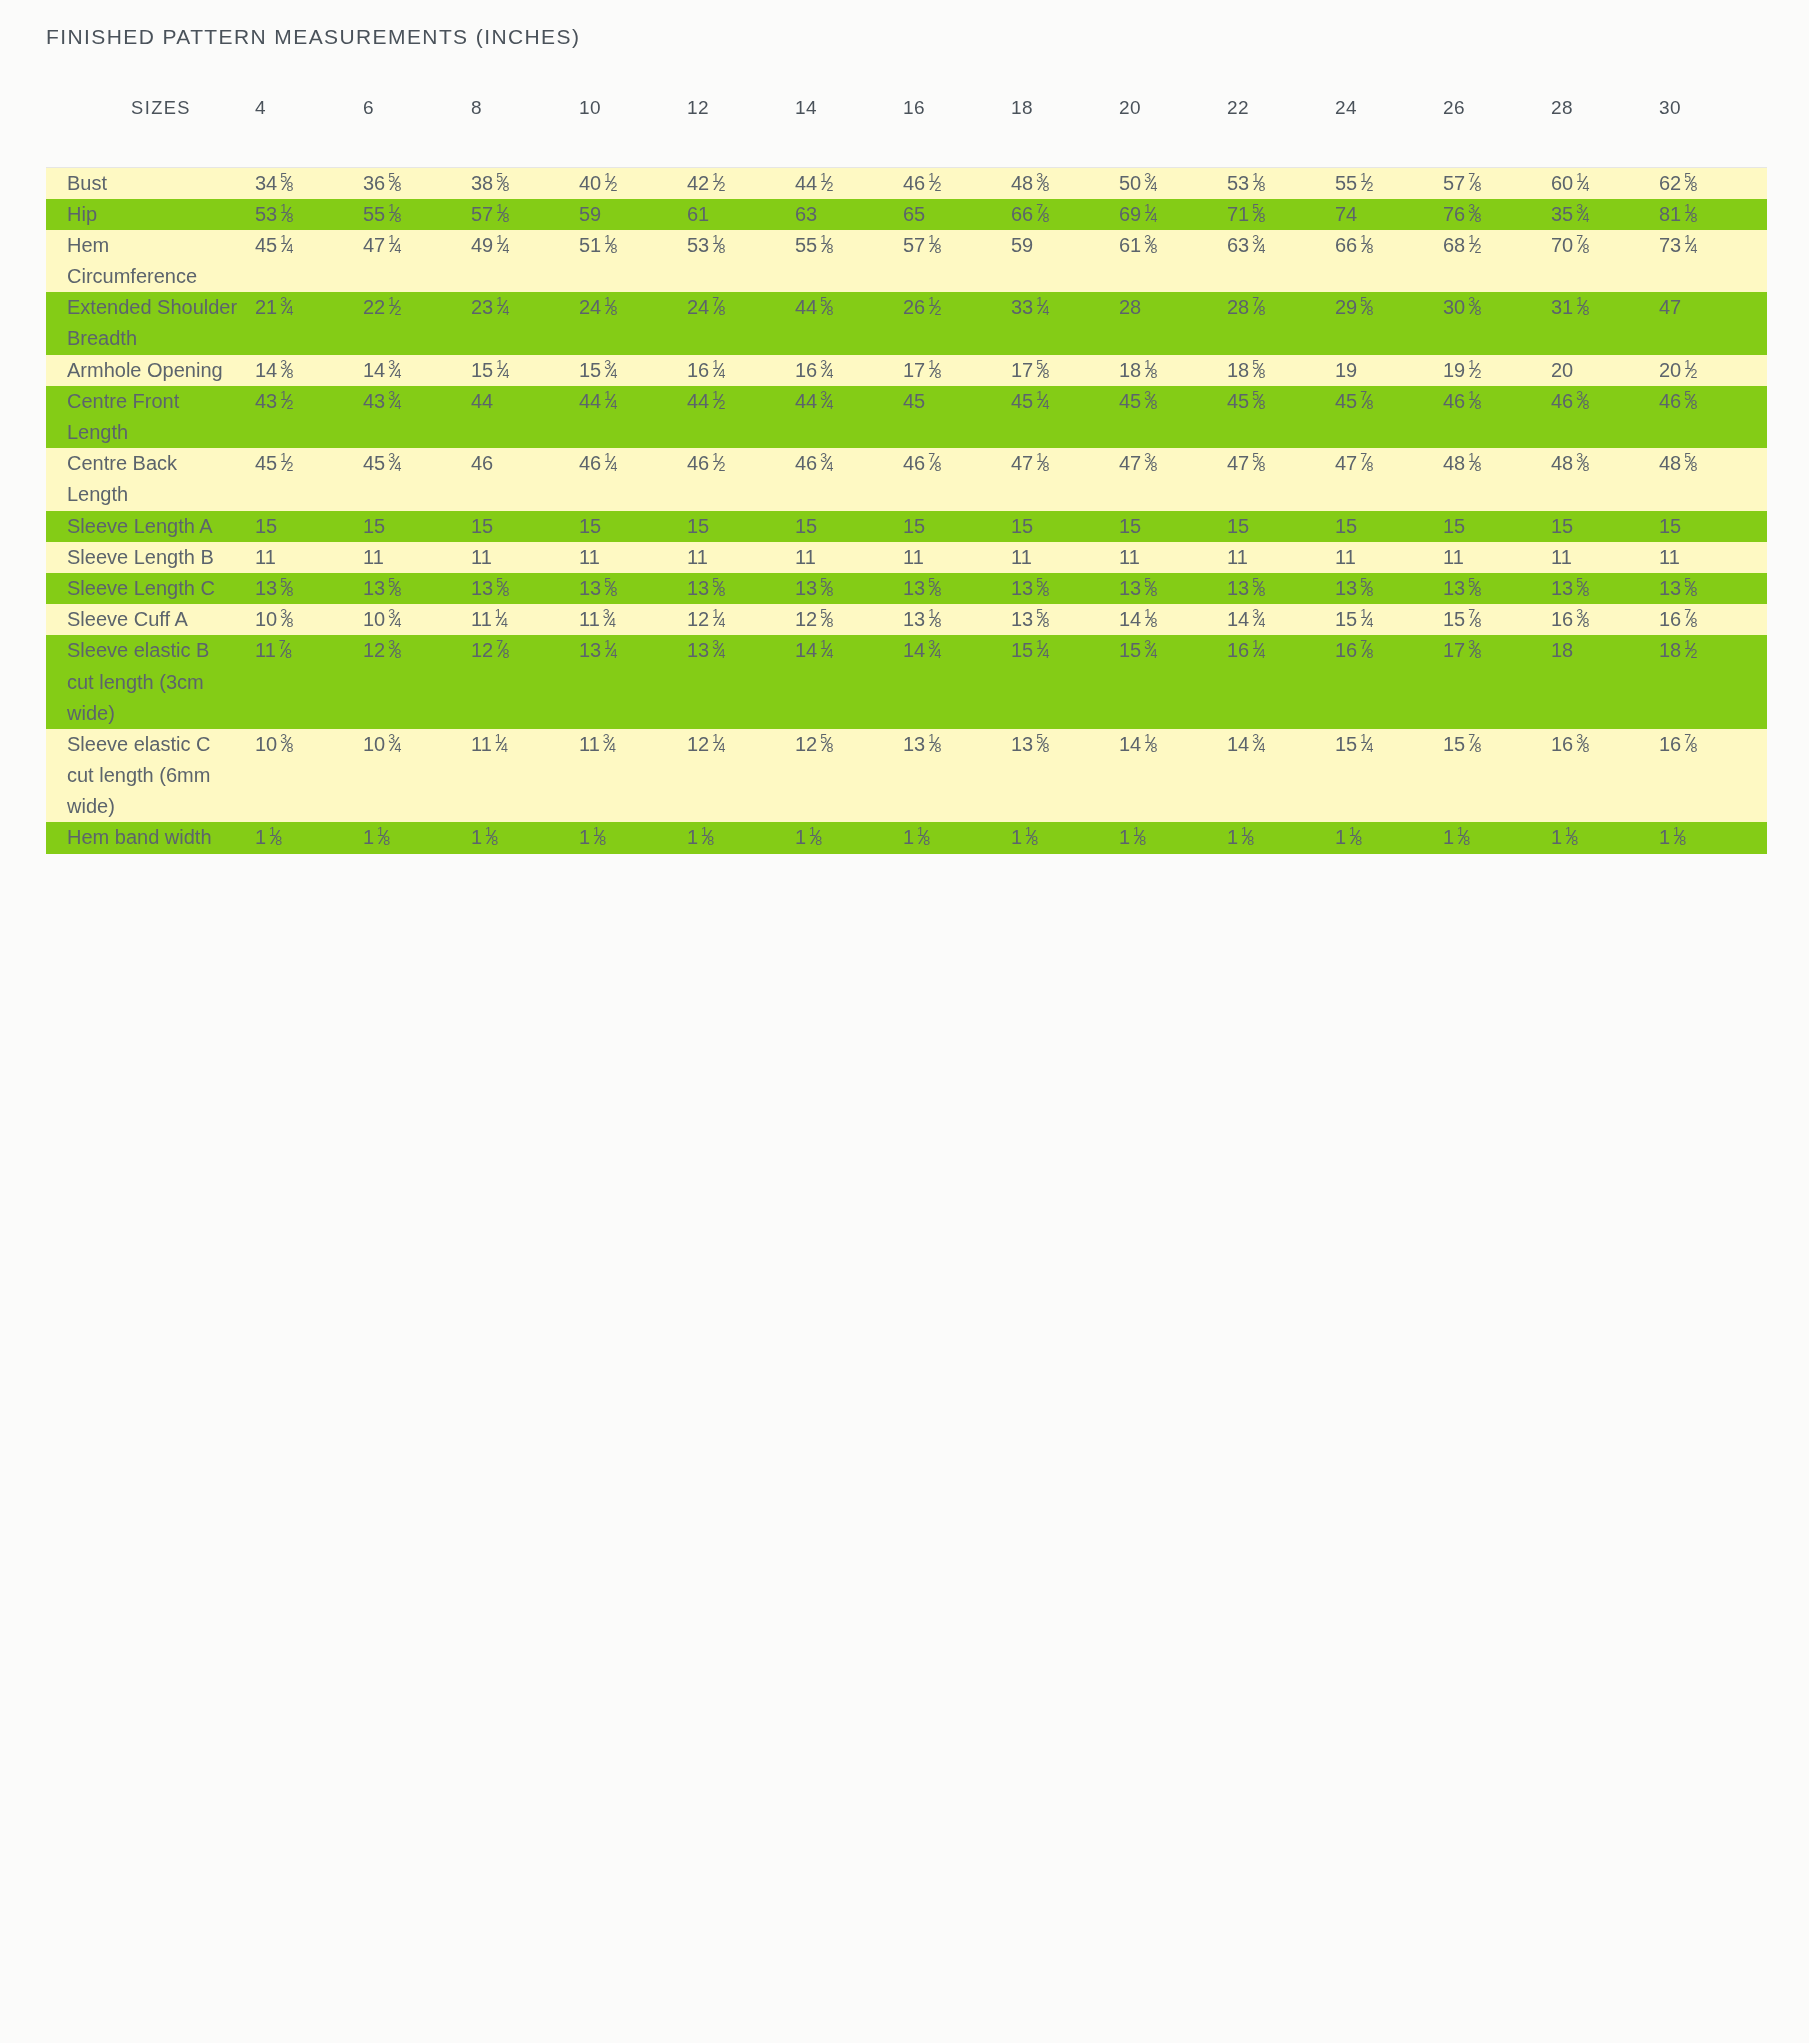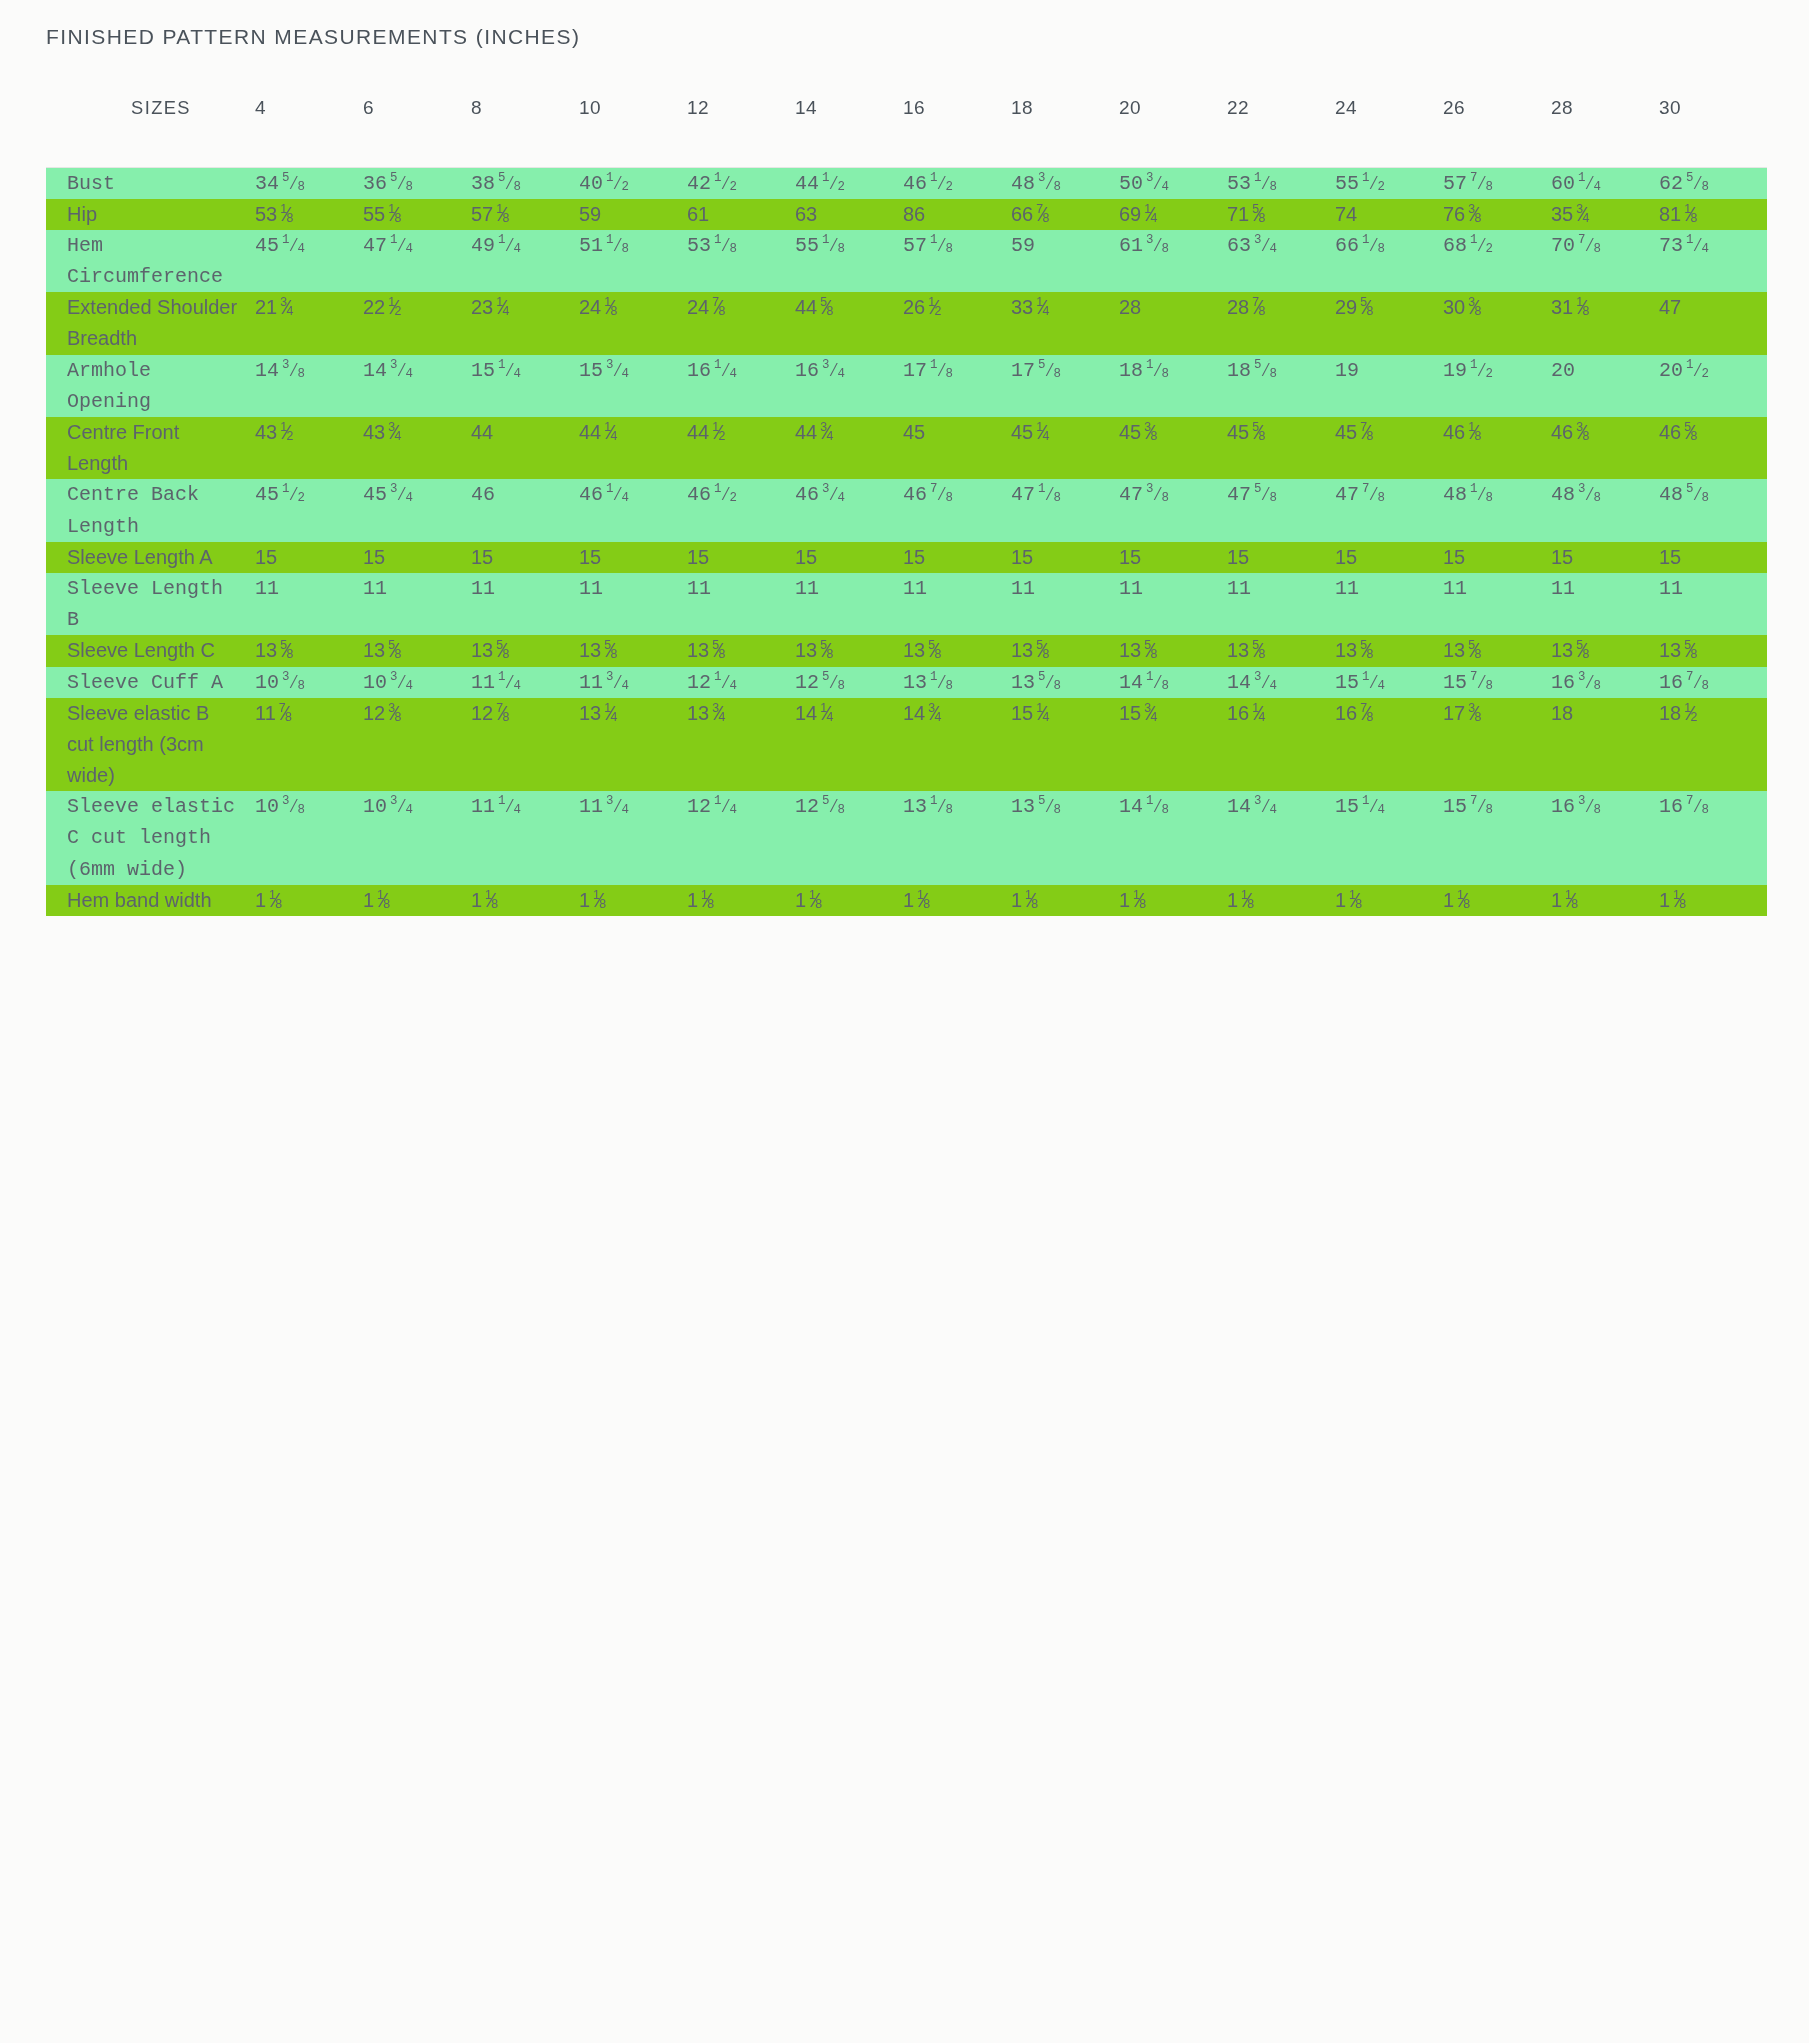--- a/index.html
+++ b/index.html
@@ -61,21 +61,21 @@
   thead th.h-size-label {
     letter-spacing: 1.4px;
     padding-left: 21px;
     text-align: center;
   }
   thead th.h-num {
     font-size: 19px;
     letter-spacing: 0.4px;
   }
   
-  tbody tr.row-shade { background: #86efac; font-family: Liberation Mono, monospace; }
+  tbody tr.row-shade { background: #fef9c3; }
   tbody tr.row-plain { background: #84cc16; }
   tbody td {
     font-size: 20px;
     color: #5c646c;
     line-height: 1.56;
     padding-top: 25px;
     padding-bottom: 25px;
     box-sizing: border-box;
   }
   tbody td.lbl {
@@ -174,21 +174,21 @@
           <td class="val"><span><span class="whole">62</span><span class="frac"><span class="num">5</span><span class="sol">⁄</span><span class="den">8</span></span></span></td>
         </tr>
         <tr class="row-plain">
           <td class="lbl">Hip</td>
           <td class="val"><span><span class="whole">53</span><span class="frac"><span class="num">1</span><span class="sol">⁄</span><span class="den">8</span></span></span></td>
           <td class="val"><span><span class="whole">55</span><span class="frac"><span class="num">1</span><span class="sol">⁄</span><span class="den">8</span></span></span></td>
           <td class="val"><span><span class="whole">57</span><span class="frac"><span class="num">1</span><span class="sol">⁄</span><span class="den">8</span></span></span></td>
           <td class="val"><span><span class="whole">59</span></span></td>
           <td class="val"><span><span class="whole">61</span></span></td>
           <td class="val"><span><span class="whole">63</span></span></td>
-          <td class="val"><span><span class="whole">86</span></span></td>
+          <td class="val"><span><span class="whole">65</span></span></td>
           <td class="val"><span><span class="whole">66</span><span class="frac"><span class="num">7</span><span class="sol">⁄</span><span class="den">8</span></span></span></td>
           <td class="val"><span><span class="whole">69</span><span class="frac"><span class="num">1</span><span class="sol">⁄</span><span class="den">4</span></span></span></td>
           <td class="val"><span><span class="whole">71</span><span class="frac"><span class="num">5</span><span class="sol">⁄</span><span class="den">8</span></span></span></td>
           <td class="val"><span><span class="whole">74</span></span></td>
           <td class="val"><span><span class="whole">76</span><span class="frac"><span class="num">3</span><span class="sol">⁄</span><span class="den">8</span></span></span></td>
           <td class="val"><span><span class="whole">35</span><span class="frac"><span class="num">3</span><span class="sol">⁄</span><span class="den">4</span></span></span></td>
           <td class="val"><span><span class="whole">81</span><span class="frac"><span class="num">1</span><span class="sol">⁄</span><span class="den">8</span></span></span></td>
         </tr>
         <tr class="row-shade">
           <td class="lbl">Hem Circumference</td>

